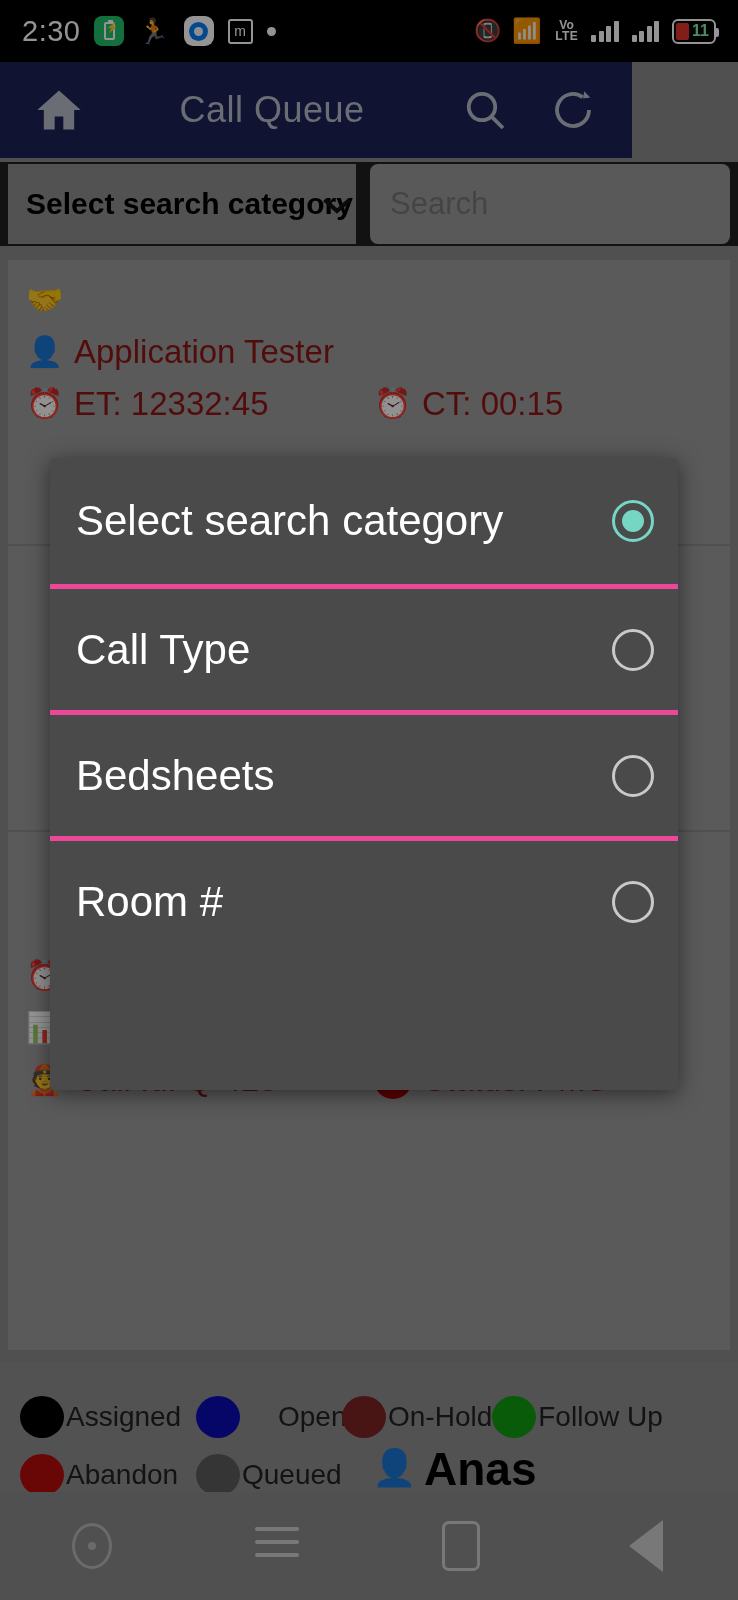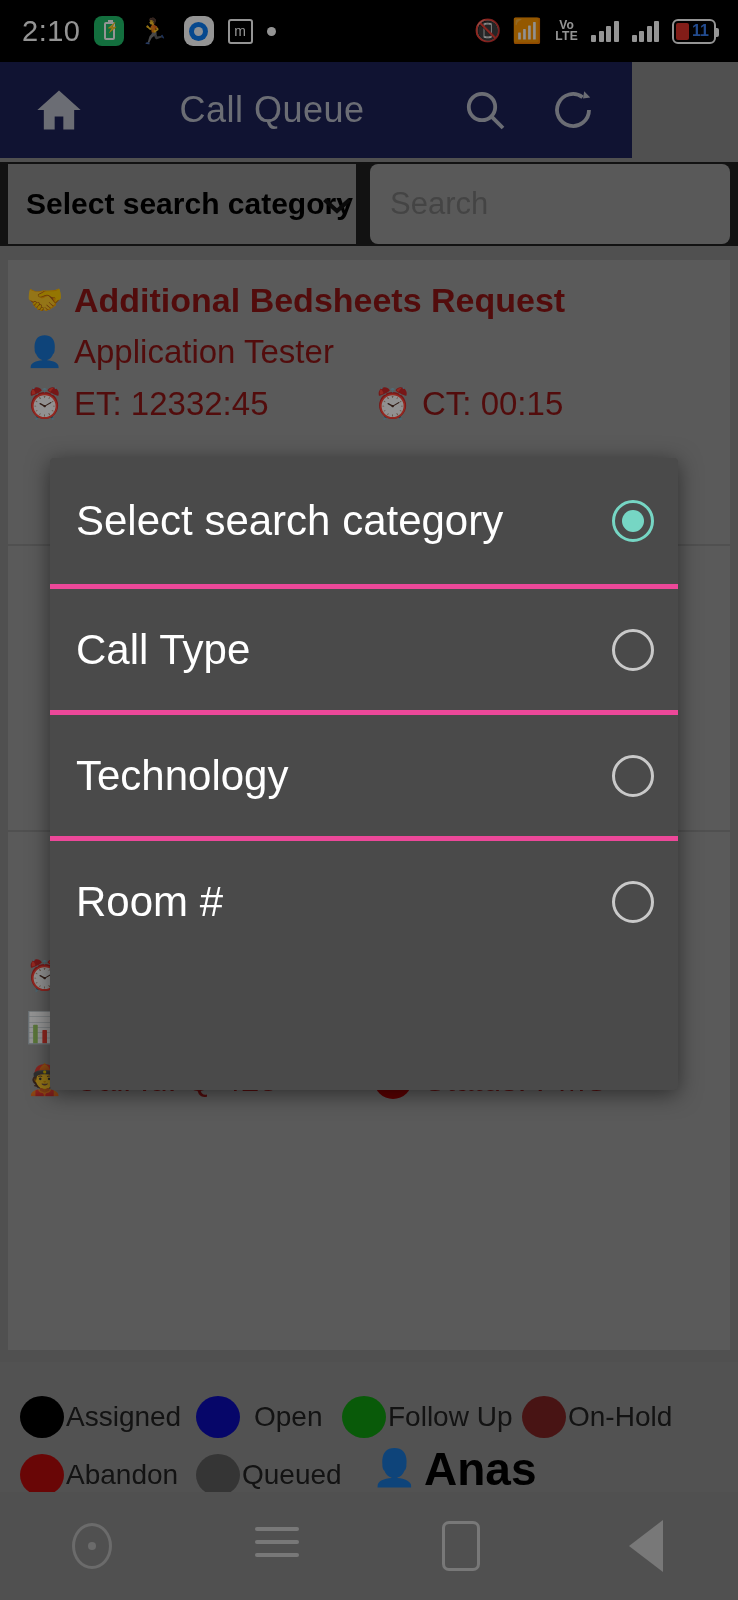--- a/index.html
+++ b/index.html
@@ -45,21 +45,21 @@
   .bars { display: flex; align-items: flex-end; gap: 2.5px; height: 22px; }
   .bars span { width: 5px; background: #fff; border-radius:1px;}
   .bars span:nth-child(1){height:7px;} .bars span:nth-child(2){height:11px;}
   .bars span:nth-child(3){height:16px;} .bars span:nth-child(4){height:21px;}
   .ico-battery {
     width: 44px; height: 25px; border: 2px solid #fff; border-radius: 6px;
     position: relative; display: flex; align-items: center; padding: 2px;
   }
   .ico-battery:after { content:""; position:absolute; right:-5px; top:7px; width:3px; height:9px; background:#fff; border-radius:0 2px 2px 0;}
   .ico-battery .fill { width: 13px; height: 100%; background: #e0322a; border-radius: 2px; }
-  .ico-battery .lvl { position:absolute; right:5px; top:1px; font-size:16px; color:#3b82f6; font-weight:bold;}
+  .ico-battery .lvl { position:absolute; right:5px; top:1px; font-size:16px; color:#86efac; font-weight:bold;}
 
   
   .appbar {
     position: absolute; top: 62px; left: 0; width: 632px; height: 96px;
     background: #1d2257; display: flex; align-items: center; padding: 0 30px;
   }
   .appbar .home { width: 58px; height: 52px; }
   .appbar .title {
     flex: 1; text-align: center; font-size: 36px; color: #b9bcc9;
     font-family: "Liberation Sans", sans-serif; letter-spacing: .5px;
@@ -143,21 +143,21 @@
   .nb-square { width: 38px; height: 50px; border: 3px solid #cfcfcf; border-radius: 7px; }
   .nb-back { width: 0; height: 0; border-top: 26px solid transparent; border-bottom: 26px solid transparent; border-right: 34px solid #cfcfcf; }
 </style>
 </head>
 <body>
 
 <div id="screen">
 
   <div class="statusbar">
     <div class="sb-left">
-      <span class="sb-time">2:10</span>
+      <span class="sb-time">2:30</span>
       <span class="ico-batt-save">
           <span class="b"></span>
         </span>
       <span class="ico-run">🏃</span>
       <span class="ico-blue-app">
           <i></i>
         </span>
       <span class="ico-mbox">m</span>
       <span class="ico-dot-sm"></span>
     </div>
@@ -217,21 +217,20 @@
     <div class="searchbox">
       <span class="ph">Search</span>
     </div>
   </div>
 
   <div class="list">
 
     <div class="card">
       <div class="row">
         <span class="ic">🤝</span>
-        <span class="txt title">Additional Bedsheets Request</span>
       </div>
       <div class="row">
         <span class="ic">👤</span>
         <span class="txt">Application Tester</span>
       </div>
       <div class="row">
         <span class="half l">
           <span class="ic">⏰</span>
           <span class="txt">ET: 12332:45</span>
         </span>
@@ -311,31 +310,31 @@
     </div>
 
   </div>
 
   <div class="legend">
     <div class="lrow">
       <span class="litem" style="width:176px;">
         <span class="sw" style="background:#000000"></span>
         <span class="lt">Assigned</span>
       </span>
-      <span class="litem" style="width:146px;">
+      <span class="litem" style="width:146px;gap:24px;">
         <span class="sw" style="background:#0b0bb5"></span>
         <span class="lt" style="margin-left:14px;">Open</span>
+      </span>
+      <span class="litem">
+        <span class="sw" style="background:#7c2424"></span>
+        <span class="lt">On-Hold</span>
       </span>
       <span class="litem" style="width:180px;">
         <span class="sw" style="background:#119b11"></span>
         <span class="lt">Follow Up</span>
-      </span>
-      <span class="litem">
-        <span class="sw" style="background:#7c2424"></span>
-        <span class="lt">On-Hold</span>
       </span>
     </div>
     <div class="lrow">
       <span class="litem" style="width:176px;">
         <span class="sw" style="background:#b60c0c"></span>
         <span class="lt">Abandon</span>
       </span>
       <span class="litem" style="width:176px;">
         <span class="sw" style="background:#5c5c5c"></span>
         <span class="lt">Queued</span>
@@ -374,21 +373,21 @@
       <span class="olbl">Select search category</span>
       <span class="radio sel">
           <i></i>
         </span>
     </div>
     <div class="opt">
       <span class="olbl">Call Type</span>
       <span class="radio"></span>
     </div>
     <div class="opt">
-      <span class="olbl">Technology</span>
+      <span class="olbl">Bedsheets</span>
       <span class="radio"></span>
     </div>
     <div class="opt">
       <span class="olbl">Room #</span>
       <span class="radio"></span>
     </div>
   </div>
 
 </div>
 

